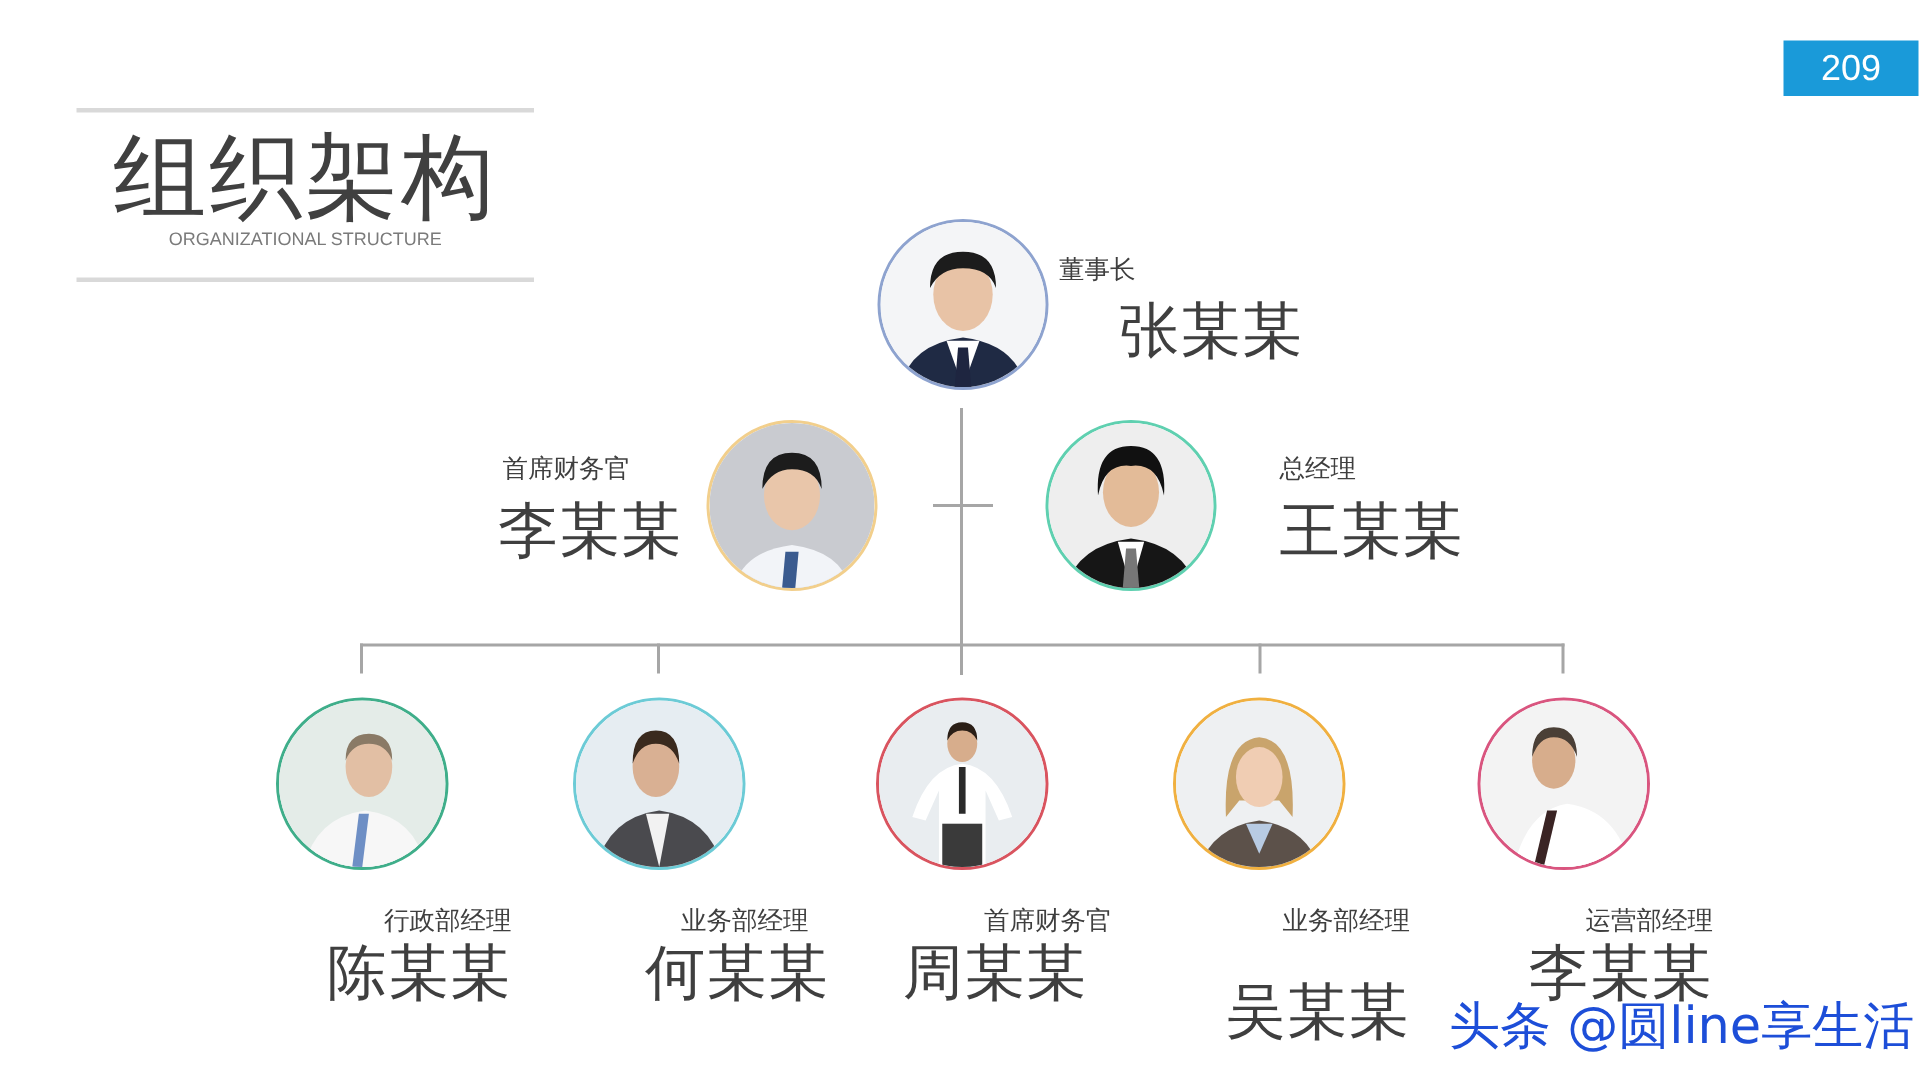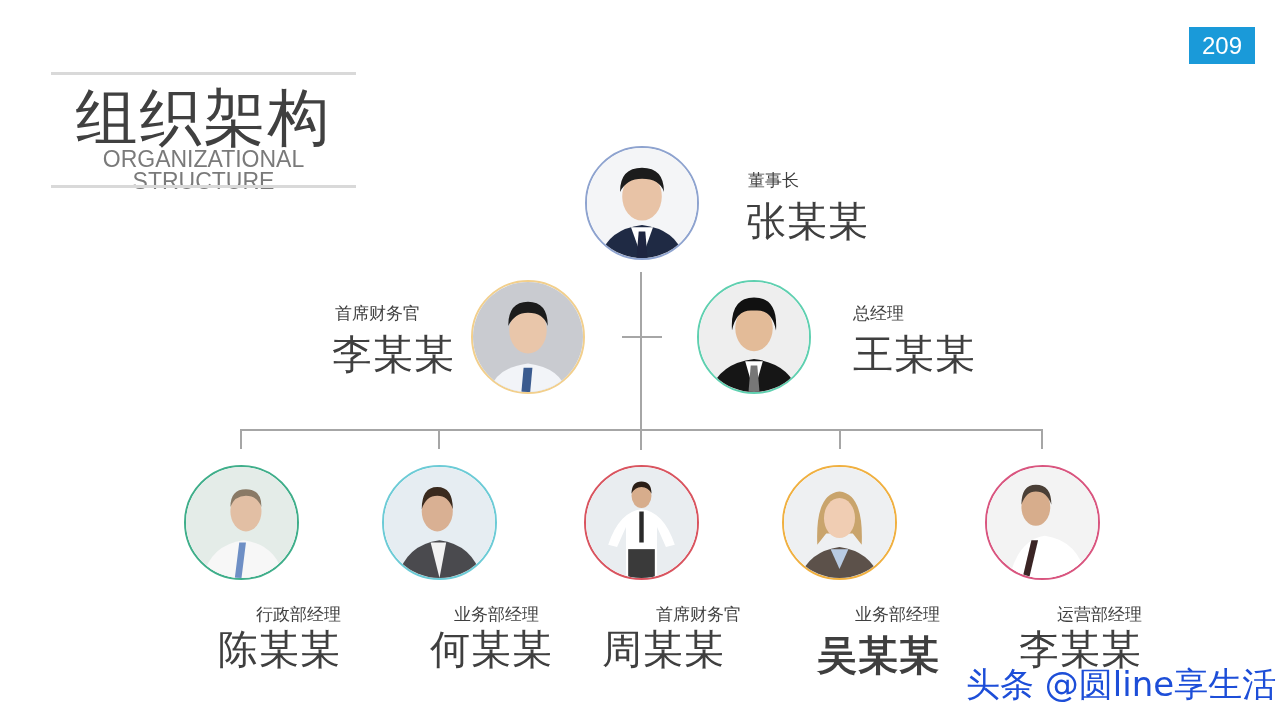--- a/index.html
+++ b/index.html
@@ -2,30 +2,30 @@
 <html><head>
   <meta charset="utf-8">
   <style>
     html, body { margin: 0; padding: 0; }
     body {
       width: 1280px; height: 720px; background: #ffffff; position: relative; overflow: hidden;
       font-family: "DejaVu Sans", "Liberation Sans", sans-serif; color: #3a3a3a;
     }
     .abs { position: absolute; }
     .page-num {
-      left: 1189px; top: 27px; width: 66px; height: 37px; background: #1a9ad9; color: #fff;
+      left: 1189px; top: 27px; width: 90px; height: 37px; background: #1a9ad9; color: #fff;
       font-size: 24px; line-height: 37px; text-align: center; font-family: "Liberation Sans", sans-serif;
     }
     .title-rule { left: 51px; width: 305px; height: 3px; background: #d9d9d9; }
     .title-cn {
       left: 51px; top: 88px; width: 305px; text-align: center; font-size: 62px; line-height: 60px;
       color: #404040; letter-spacing: 2px;
     }
     .title-en {
-      left: 51px; top: 148px; width: 305px; text-align: center; font-size: 23px; line-height: 22px;
+      left: 51px; top: 148px; width: 305px; text-align: center; font-size: 12px; line-height: 22px;
       color: #7a7a7a; font-family: "Liberation Sans", sans-serif;
     }
     .line { background: #a6a6a6; }
     .avatar {
       width: 110px; height: 110px; border-radius: 50%; border: 2px solid #aaa; overflow: hidden;
       box-sizing: border-box;
     }
     .avatar svg { width: 100%; height: 100%; display: block; }
     .role { font-size: 17px; line-height: 22px; color: #3f3f3f; white-space: nowrap; }
     .name { font-size: 40px; line-height: 38px; color: #3f3f3f; white-space: nowrap; letter-spacing: 1px; }
@@ -57,21 +57,21 @@
 <div class="abs avatar" style="left:585px; top:146px; width:114px; height:114px; border-color:#8ea3cf;">
   <svg viewBox="0 0 100 100">
     <rect width="100" height="100" fill="#f4f5f7"></rect>
     <path d="M12 100 Q18 74 50 70 Q82 74 88 100 Z" fill="#1f2a44"></path>
     <path d="M40 72 L50 100 L60 72 Z" fill="#ffffff"></path>
     <path d="M47 76 L53 76 L55 100 L45 100 Z" fill="#1e2540"></path>
     <ellipse cx="50" cy="44" rx="18" ry="22" fill="#e8c3a6"></ellipse>
     <path d="M30 40 Q30 18 50 18 Q70 18 70 40 Q66 28 50 28 Q36 28 30 40 Z" fill="#1c1c1c"></path>
   </svg>
 </div>
-<div class="abs role" style="left:748px; top:169px;">董事长</div>
+<div class="abs role" style="left:706px; top:169px;">董事长</div>
 <div class="abs name" style="left:746px; top:202px;">张某某</div>
 
 <div class="abs role" style="left:335px; top:302px;">首席财务官</div>
 <div class="abs name" style="left:332px; top:335px;">李某某</div>
 <div class="abs avatar" style="left:471px; top:280px; width:114px; height:114px; border-color:#f2cf8c;">
   <svg viewBox="0 0 100 100">
     <rect width="100" height="100" fill="#c9cbd0"></rect>
     <path d="M15 100 Q20 78 50 74 Q80 78 85 100 Z" fill="#f2f4f8"></path>
     <path d="M46 78 L54 78 L52 100 L44 100 Z" fill="#3b5b8f"></path>
     <ellipse cx="50" cy="44" rx="17" ry="21" fill="#e9c6aa"></ellipse>
@@ -139,17 +139,17 @@
   </svg>
 </div>
 
 <div class="abs role center" style="left:141px; top:603px;">行政部经理</div>
 <div class="abs name center" style="left:141px; top:630px;">陈某某</div>
 <div class="abs role center" style="left:339px; top:603px;">业务部经理</div>
 <div class="abs name center" style="left:353px; top:630px;">何某某</div>
 <div class="abs role center" style="left:541px; top:603px;">首席财务官</div>
 <div class="abs name center" style="left:525px; top:630px;">周某某</div>
 <div class="abs role center" style="left:740px; top:603px;">业务部经理</div>
-<div class="abs name center" style="left:740px; top:636px;font-weight:bold;">吴某某</div>
+<div class="abs name center" style="left:740px; top:656px;">吴某某</div>
 <div class="abs role center" style="left:942px; top:603px;">运营部经理</div>
 <div class="abs name center" style="left:942px; top:630px;">李某某</div>
 
 <div class="abs watermark">头条 @圆line享生活</div>
 
 </body></html>

